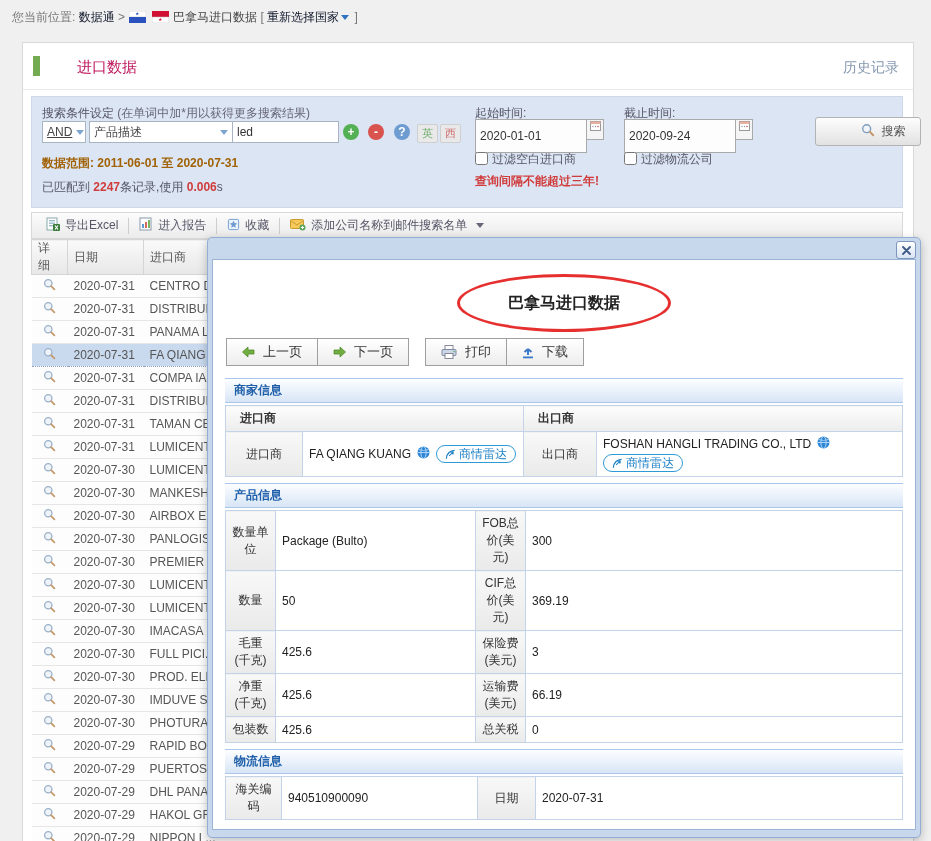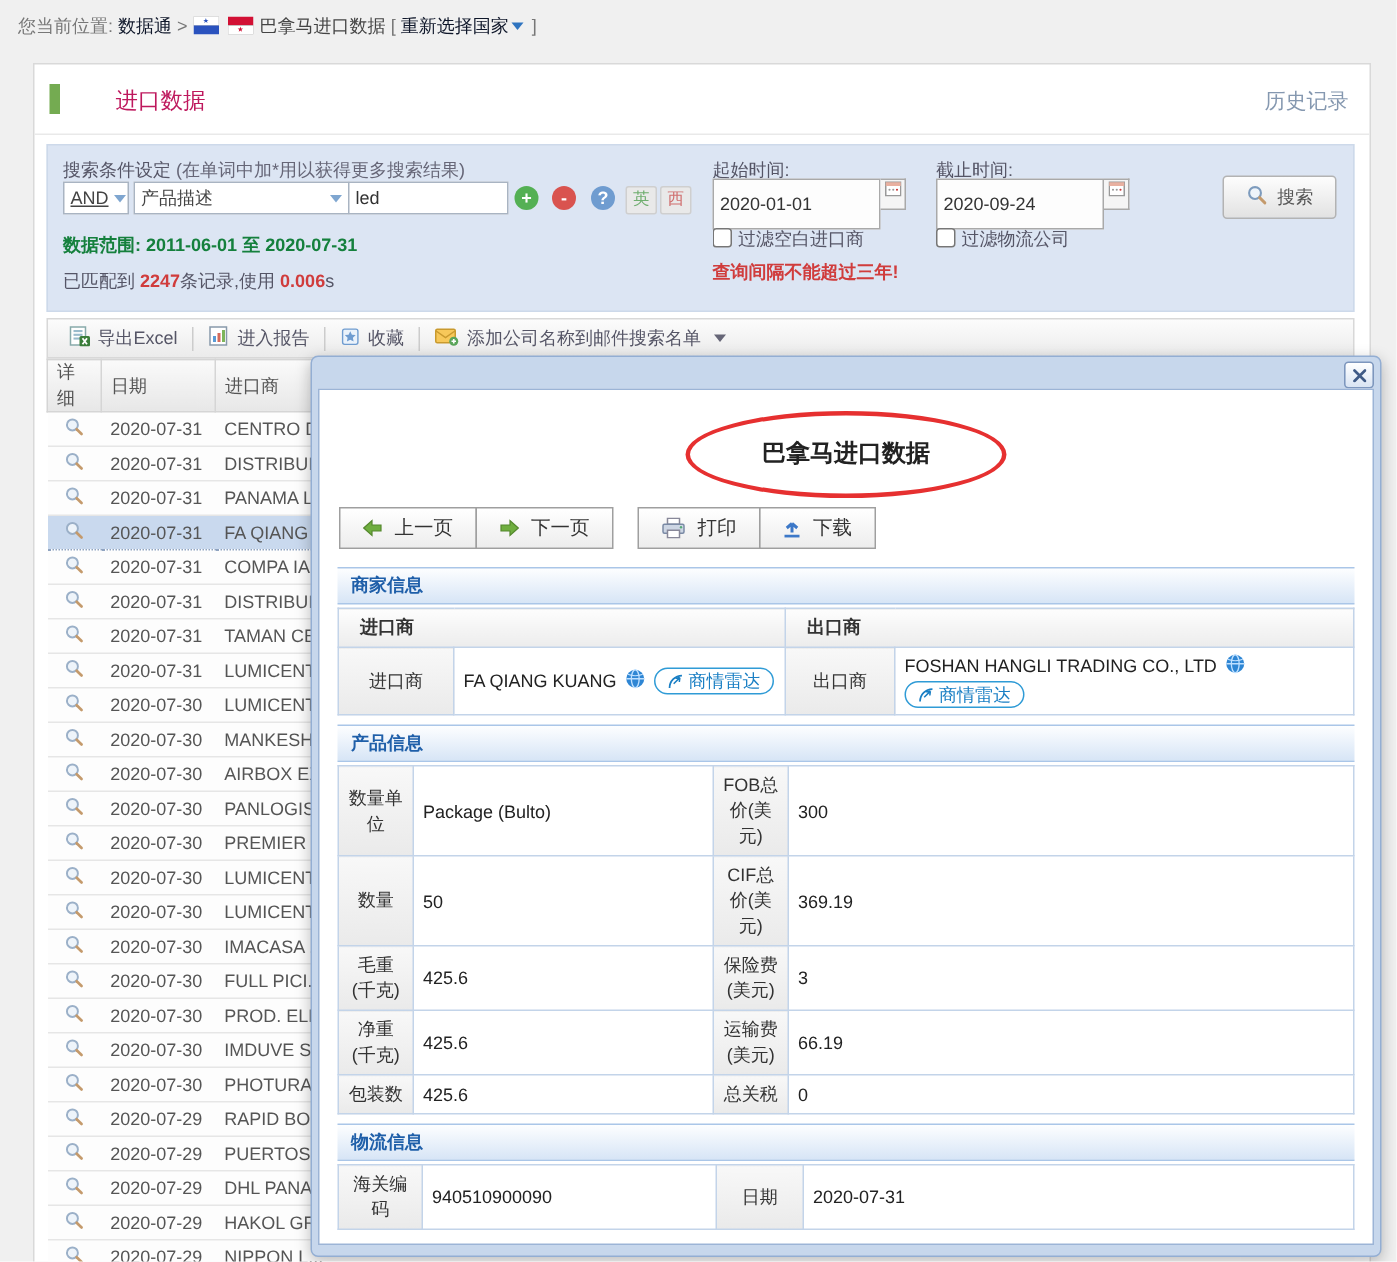--- a/index.html
+++ b/index.html
@@ -30,24 +30,24 @@
   .txtinput{position:absolute;height:22px;border:1px solid #a9b4c2;box-sizing:border-box;padding:0 4px;font:12px "Liberation Sans",sans-serif;color:#333;background:#fff;}
   .ico-circle{position:absolute;top:27px;width:16px;height:16px;border-radius:50%;color:#fff;font-weight:bold;font-size:12px;line-height:16px;text-align:center;cursor:pointer;}
   .lang-btn{position:absolute;top:27px;width:19px;height:17px;background:#e9e9e9;border:1px solid #cfcfcf;border-radius:2px;font-size:11px;line-height:17px;text-align:center;cursor:pointer;}
   .date-label{position:absolute;color:#556;}
   .date-wrap{position:absolute;height:21px;}
   .date-wrap input{width:112px;height:21px;border:1px solid #a9a9a9;box-sizing:border-box;padding:16px 4px;font:12px "Liberation Sans",sans-serif;color:#333;background:#fdfdfd;vertical-align:top;}
   .cal-btn{display:inline-block;width:17px;height:21px;border:1px solid #a9a9a9;border-left:none;box-sizing:border-box;background:#f5f5f5;vertical-align:top;cursor:pointer;text-align:center;}
   .chk-row{position:absolute;top:54px;color:#556;}
   .chk-row input{vertical-align:-2px;margin:0 4px 0 0;}
   .red-note{position:absolute;color:#d03c3c;font-weight:bold;}
-  .range-line{position:absolute;left:10px;top:58px;color:#15803d;font-weight:bold;}
+  .range-line{position:absolute;left:10px;top:58px;color:#a16207;font-weight:bold;}
   .matched-line{position:absolute;left:10px;top:82px;color:#556;}
   .matched-line b{color:#d03c3c;}
-  .search-btn{position:absolute;left:783px;top:20px;width:74px;height:27px;border:1px solid #b3b3b3;border-radius:3px;background:linear-gradient(#fdfdfd,#e2e2e2);display:flex;align-items:center;justify-content:center;gap:7px;color:#555;cursor:pointer;}
+  .search-btn{position:absolute;left:783px;top:20px;width:74px;height:27px;border:1px solid #b3b3b3;border-radius:3px;background:linear-gradient(#fdfdfd,#e2e2e2);display:flex;align-items:center;justify-content:center;gap:7px;color:#555;cursor:pointer;padding-left:30px;}
 
   
   .toolbar{position:absolute;left:8px;top:169px;width:872px;height:27px;background:linear-gradient(#fcfcfc,#ebebeb);border:1px solid #d8d8d8;box-sizing:border-box;display:flex;align-items:center;padding:0 6px;color:#556;}
   .tb-btn{display:flex;align-items:center;gap:5px;padding:0 8px;cursor:pointer;white-space:nowrap;}
   .tb-sep{width:1px;height:16px;background:#ccc;margin:0 2px;}
   .tb-caret{width:0;height:0;border-left:4px solid transparent;border-right:4px solid transparent;border-top:5px solid #667;margin-left:4px;}
 
   
   .records{position:absolute;left:8px;top:196px;width:872px;border-collapse:collapse;table-layout:fixed;}
   .records th{height:23px;background:linear-gradient(#fafafa,#e7e7e7);border:1px solid #d5d5d5;border-left:none;font-weight:normal;color:#555;text-align:left;padding:0 6px;}

